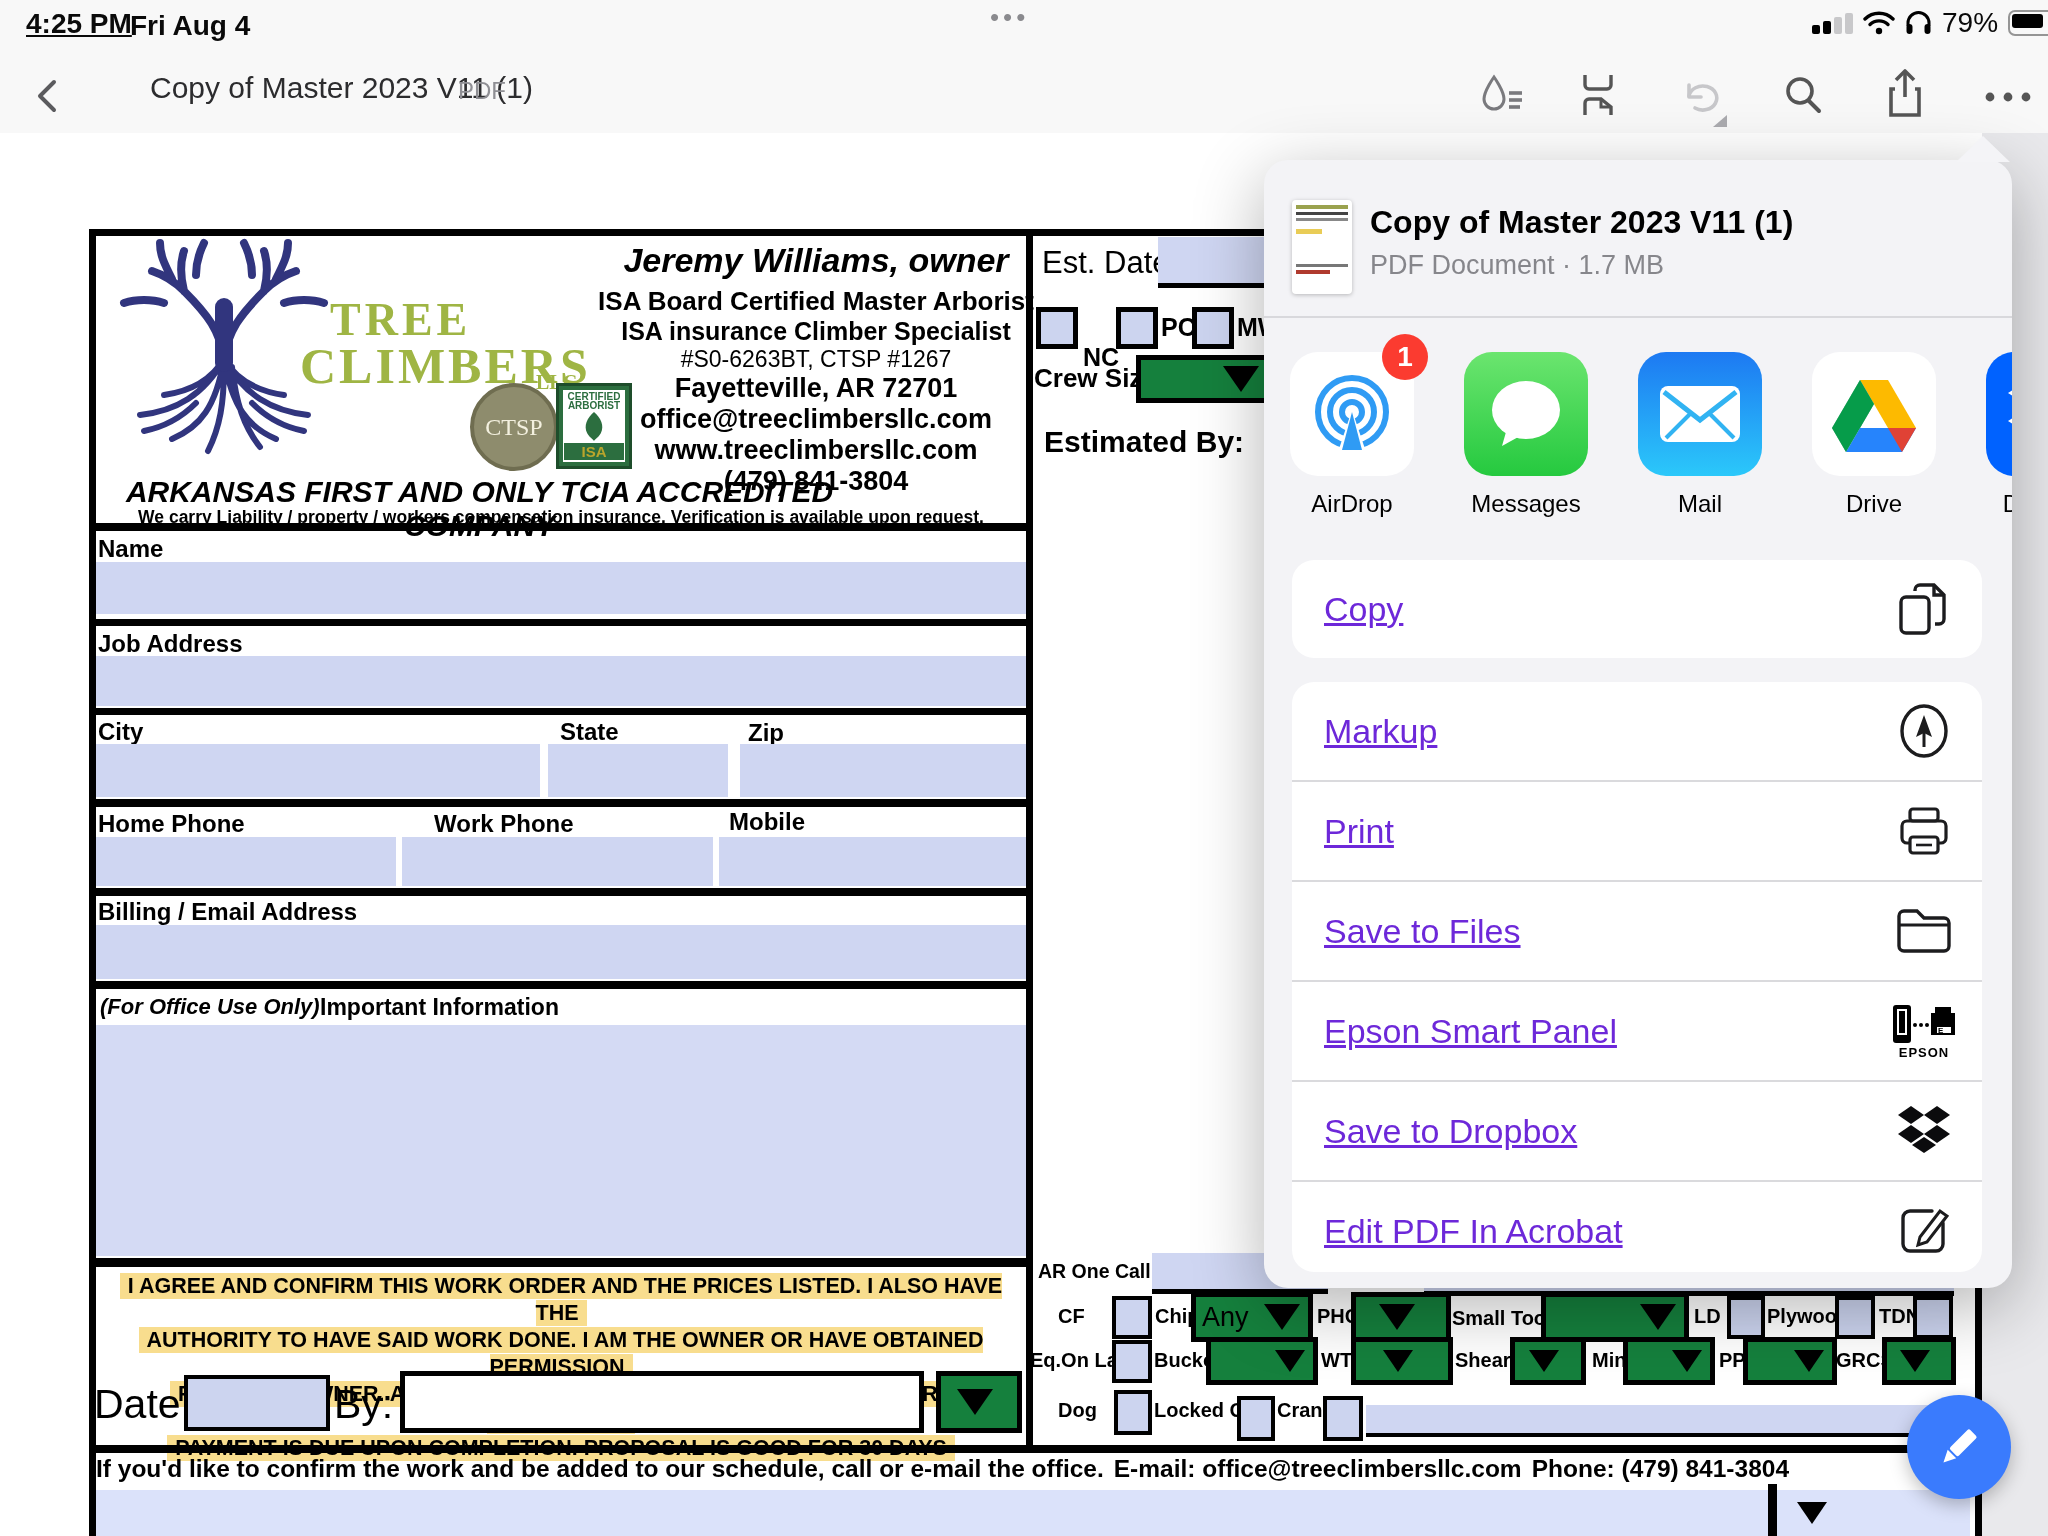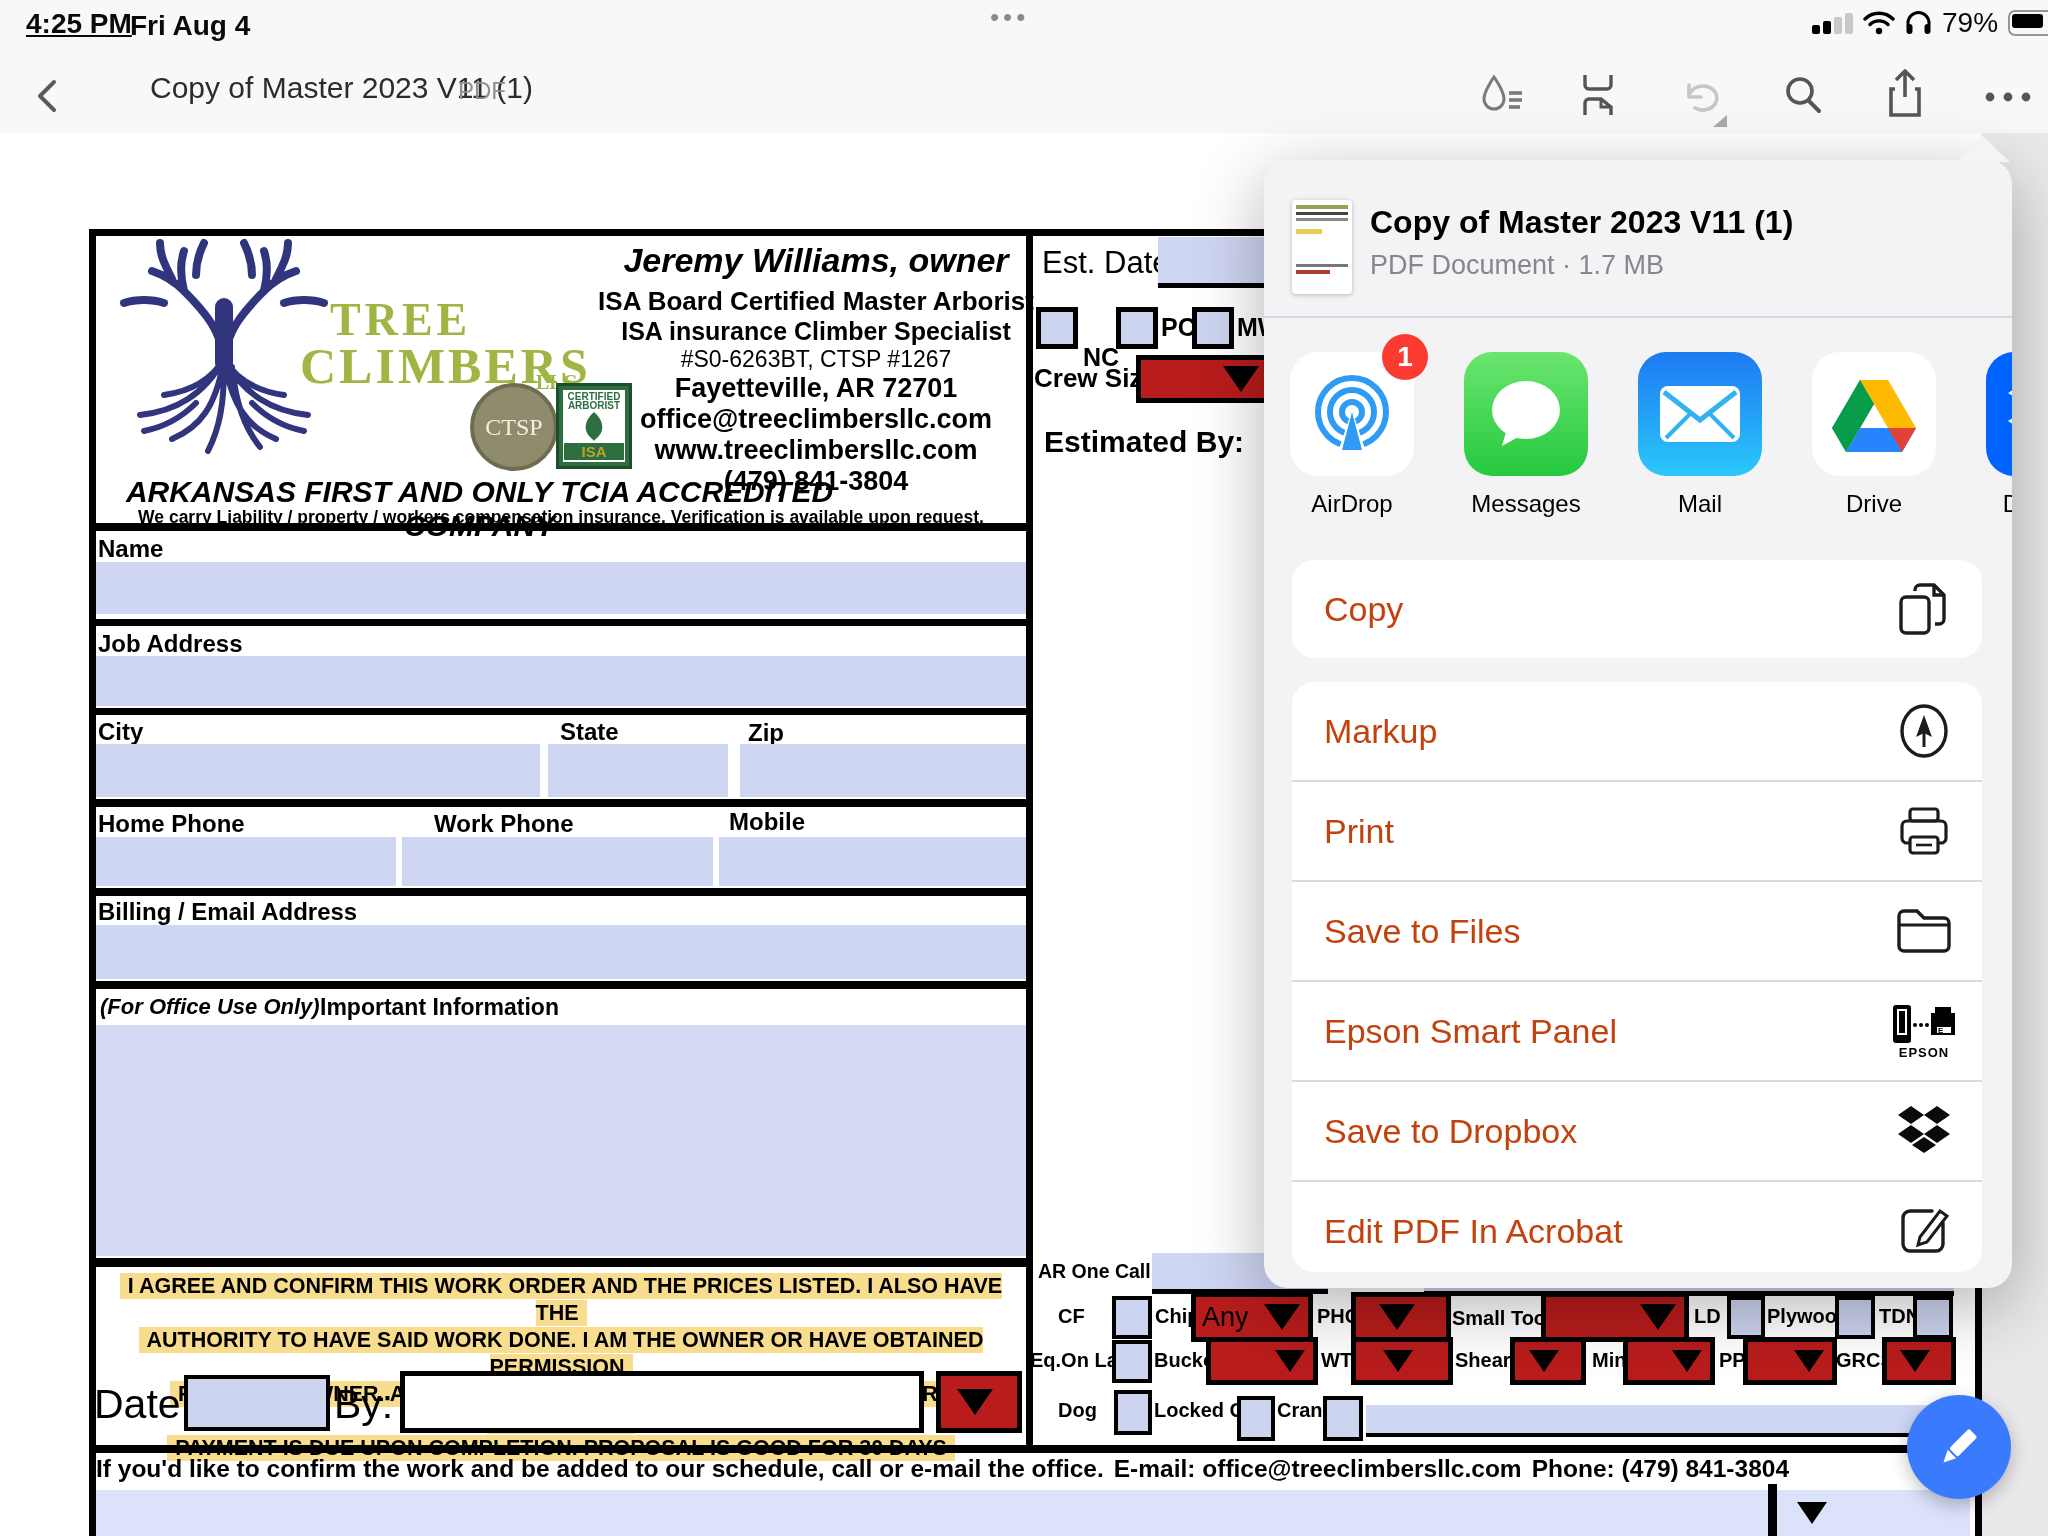--- a/index.html
+++ b/index.html
@@ -10,36 +10,36 @@
   .statusbar{left:0;top:0;width:2048px;height:59px;background:#f8f8f8;}
   .toolbar{left:0;top:59px;width:2048px;height:74px;background:#f8f8f8;border-bottom:2px solid #d9d9dc;}
   .st-text{font-size:28px;font-weight:600;color:#0a0a0a;}
   .viewerbg{left:1982px;top:133px;width:66px;height:1403px;background:#e9e9ec;}
   
   .field{background:#cfd6f2;}
   .bigfield{background:#d4daf4;}
   .btmfield{background:#dbe2fa;}
   .cb{background:#ccd4ef;border:5px solid #000;box-sizing:border-box;}
   .cbs{background:#ccd4ef;border:4px solid #000;box-sizing:border-box;}
-  .dd{background:#b91c1c;border:5px solid #000;box-sizing:border-box;display:flex;align-items:center;justify-content:flex-end;padding-right:8px;}
+  .dd{background:#15803d;border:5px solid #000;box-sizing:border-box;display:flex;align-items:center;justify-content:flex-end;padding-right:8px;}
   .tri{width:0;height:0;border-left:18px solid transparent;border-right:18px solid transparent;border-top:26px solid #000;}
   .tri-s{width:0;height:0;border-left:15px solid transparent;border-right:15px solid transparent;border-top:22px solid #000;}
   .bar{background:#000;}
   .flbl{font-weight:bold;font-size:24px;}
   .slbl{font-weight:bold;font-size:20px;white-space:nowrap;}
   .hl{background:#f8dd8e;padding:1px 8px;}
   .agline{text-align:center;font-weight:bold;font-size:21.5px;line-height:27px;}
   
   .sheet{left:1264px;top:160px;width:748px;height:1128px;background:#f3f3f6;border-radius:24px;
          box-shadow:0 18px 70px rgba(0,0,0,.30);overflow:hidden;z-index:50;}
   .sheet-arrow{left:1956px;top:136px;width:0;height:0;border-left:27px solid transparent;
          border-right:27px solid transparent;border-bottom:26px solid #f4f4f7;z-index:51;}
   .card{position:absolute;left:28px;width:690px;background:#fff;border-radius:22px;}
   .mrow{position:relative;height:98px;display:flex;align-items:center;}
-  .mrow .mlabel{margin-left:32px;font-size:34px;color:#c2410c;}
+  .mrow .mlabel{margin-left:32px;font-size:34px;color:#6d28d9;text-decoration:underline;}
   .mrow .micon{position:absolute;right:28px;width:60px;height:60px;display:flex;align-items:center;justify-content:center;}
   .mdivider{height:2px;background:#dadadd;}
   .tile{position:absolute;top:192px;width:124px;height:124px;border-radius:28px;}
   .tlabel{position:absolute;top:330px;width:124px;text-align:center;font-size:24px;color:#000;white-space:nowrap;}
   .badge{position:absolute;left:118px;top:174px;width:46px;height:46px;border-radius:50%;background:#fb3b30;
          color:#fff;font-size:28px;font-weight:600;display:flex;align-items:center;justify-content:center;z-index:2;}
   
   .logotext{font-family:"Liberation Serif", serif;font-weight:bold;color:#9fb544;}
   .fab{left:1907px;top:1395px;width:104px;height:104px;border-radius:50%;background:#3a7bfd;z-index:60;
        display:flex;align-items:center;justify-content:center;box-shadow:0 6px 18px rgba(0,0,0,.25);}

